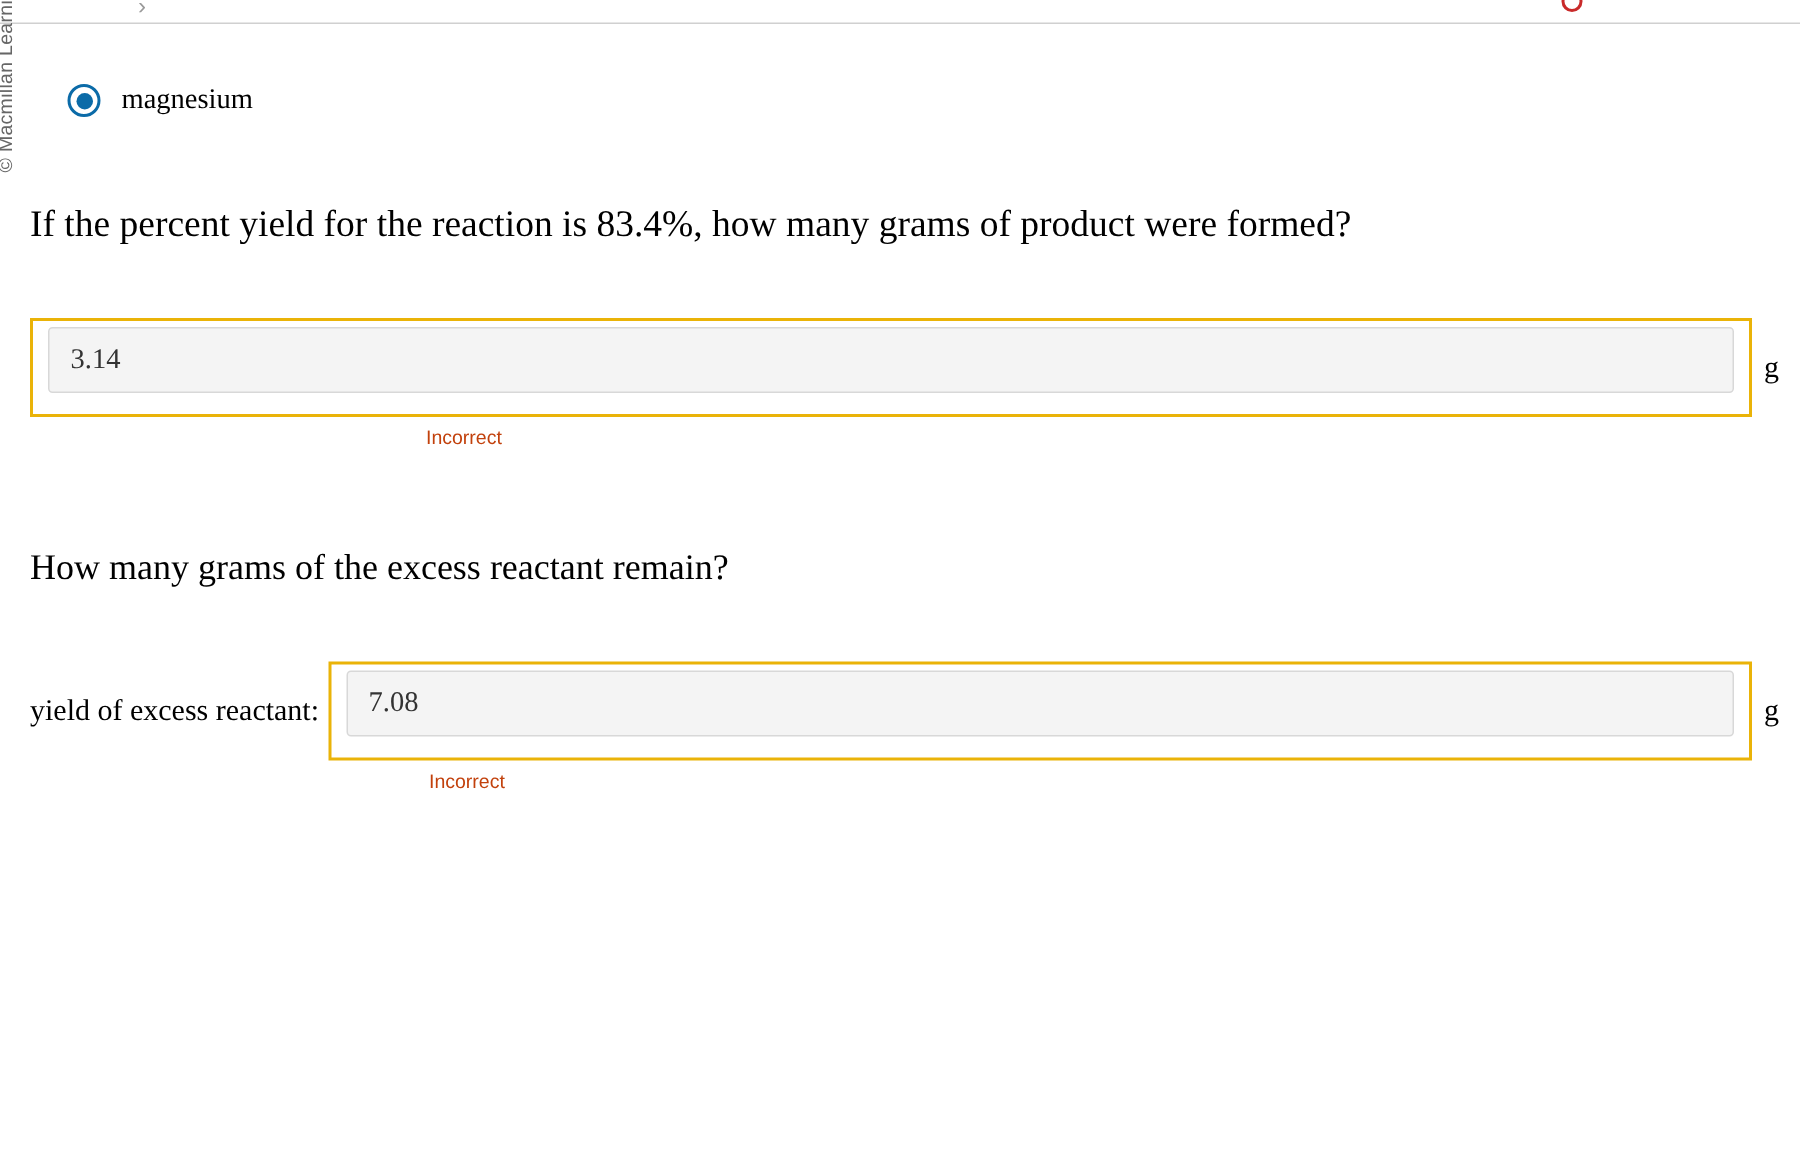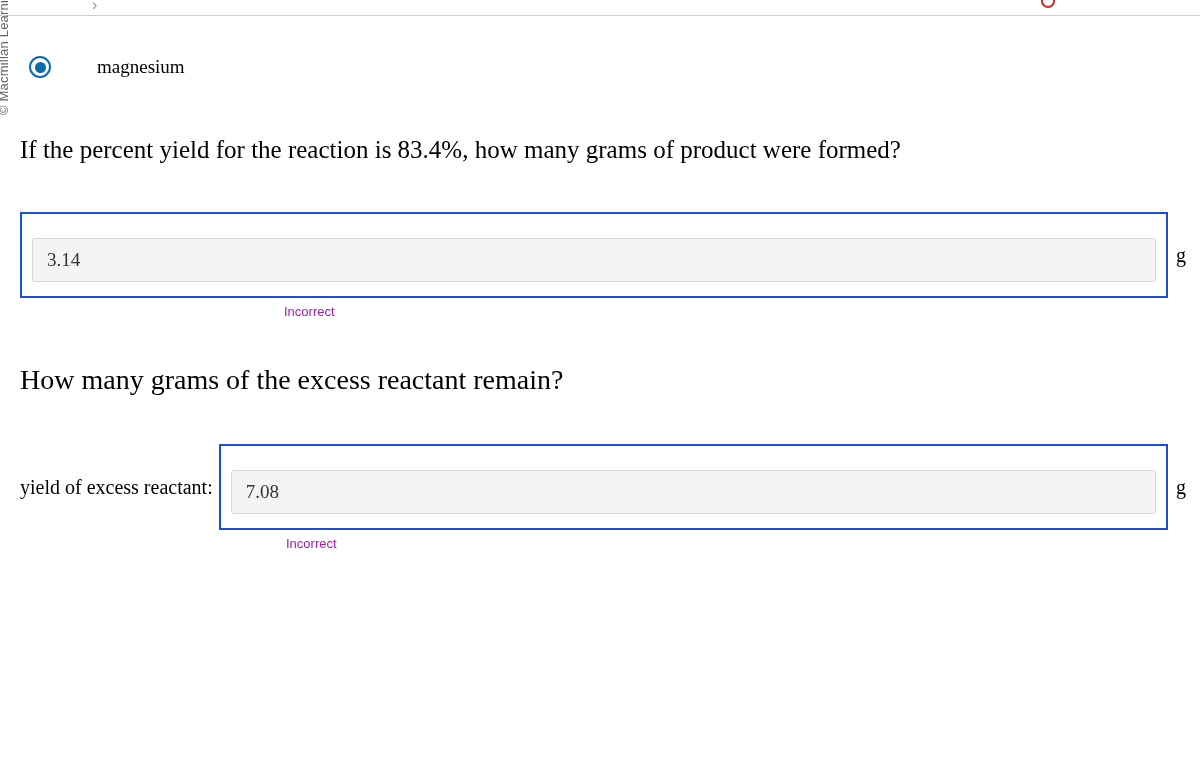--- a/index.html
+++ b/index.html
@@ -62,23 +62,22 @@
   color: #666;
   white-space: nowrap;
   letter-spacing: 0.2px;
 }
 .content {
   padding: 40px 10px 30px 20px;
 }
 .radio-row {
   display: flex;
   align-items: flex-end;
-  margin-left: 9px;
+  margin-left: 25px;
   margin-bottom: 22px;
-  gap: 32px;
 }
 .radio-outer {
   width: 22px;
   height: 22px;
   border: 2px solid #888;
   border-radius: 50%;
   display: flex;
   align-items: center;
   justify-content: center;
   margin-right: 14px;
@@ -102,22 +101,22 @@
   align-items: center;
   margin-bottom: 6px;
 }
 .answer-label {
   font-size: 20px;
   margin-right: 6px;
   white-space: nowrap;
 }
 .answer-box {
   flex: 1;
-  border: 2px solid #1d4ed8;
-  padding: 24px 10px 14px 10px;
+  border: 2px solid #eab308;
+  padding: 4px 10px 14px 10px;
   display: flex;
   align-items: center;
   margin-right: 4px;
 }
 .answer-input {
   flex: 1;
   background: #f4f4f4;
   border: 1px solid #d8d8d8;
   border-radius: 3px;
   padding: 10px 14px;
@@ -126,30 +125,30 @@
   color: #333;
 }
 .unit {
   font-size: 20px;
   margin-left: 4px;
   width: 14px;
 }
 .feedback {
   font-family: Arial, Helvetica, sans-serif;
   font-size: 13px;
-  color: #a21caf;
+  color: #c2410c;
   margin-left: 264px;
   font-weight: 500;
 }
 .feedback.second {
   margin-left: 266px;
 }
 .q2 {
-  margin: 45px 0 48px 0;
-  font-size: 28px;
+  margin: 67px 0 48px 0;
+  font-size: 24px;
 }
 </style>
 </head>
 <body>
 
 <div class="top-bar">
   <span class="top-left-fragment"></span>
   <span class="top-chevron">›</span>
   <span class="top-right-circle"></span>
   <span class="top-right-fragment"></span>

